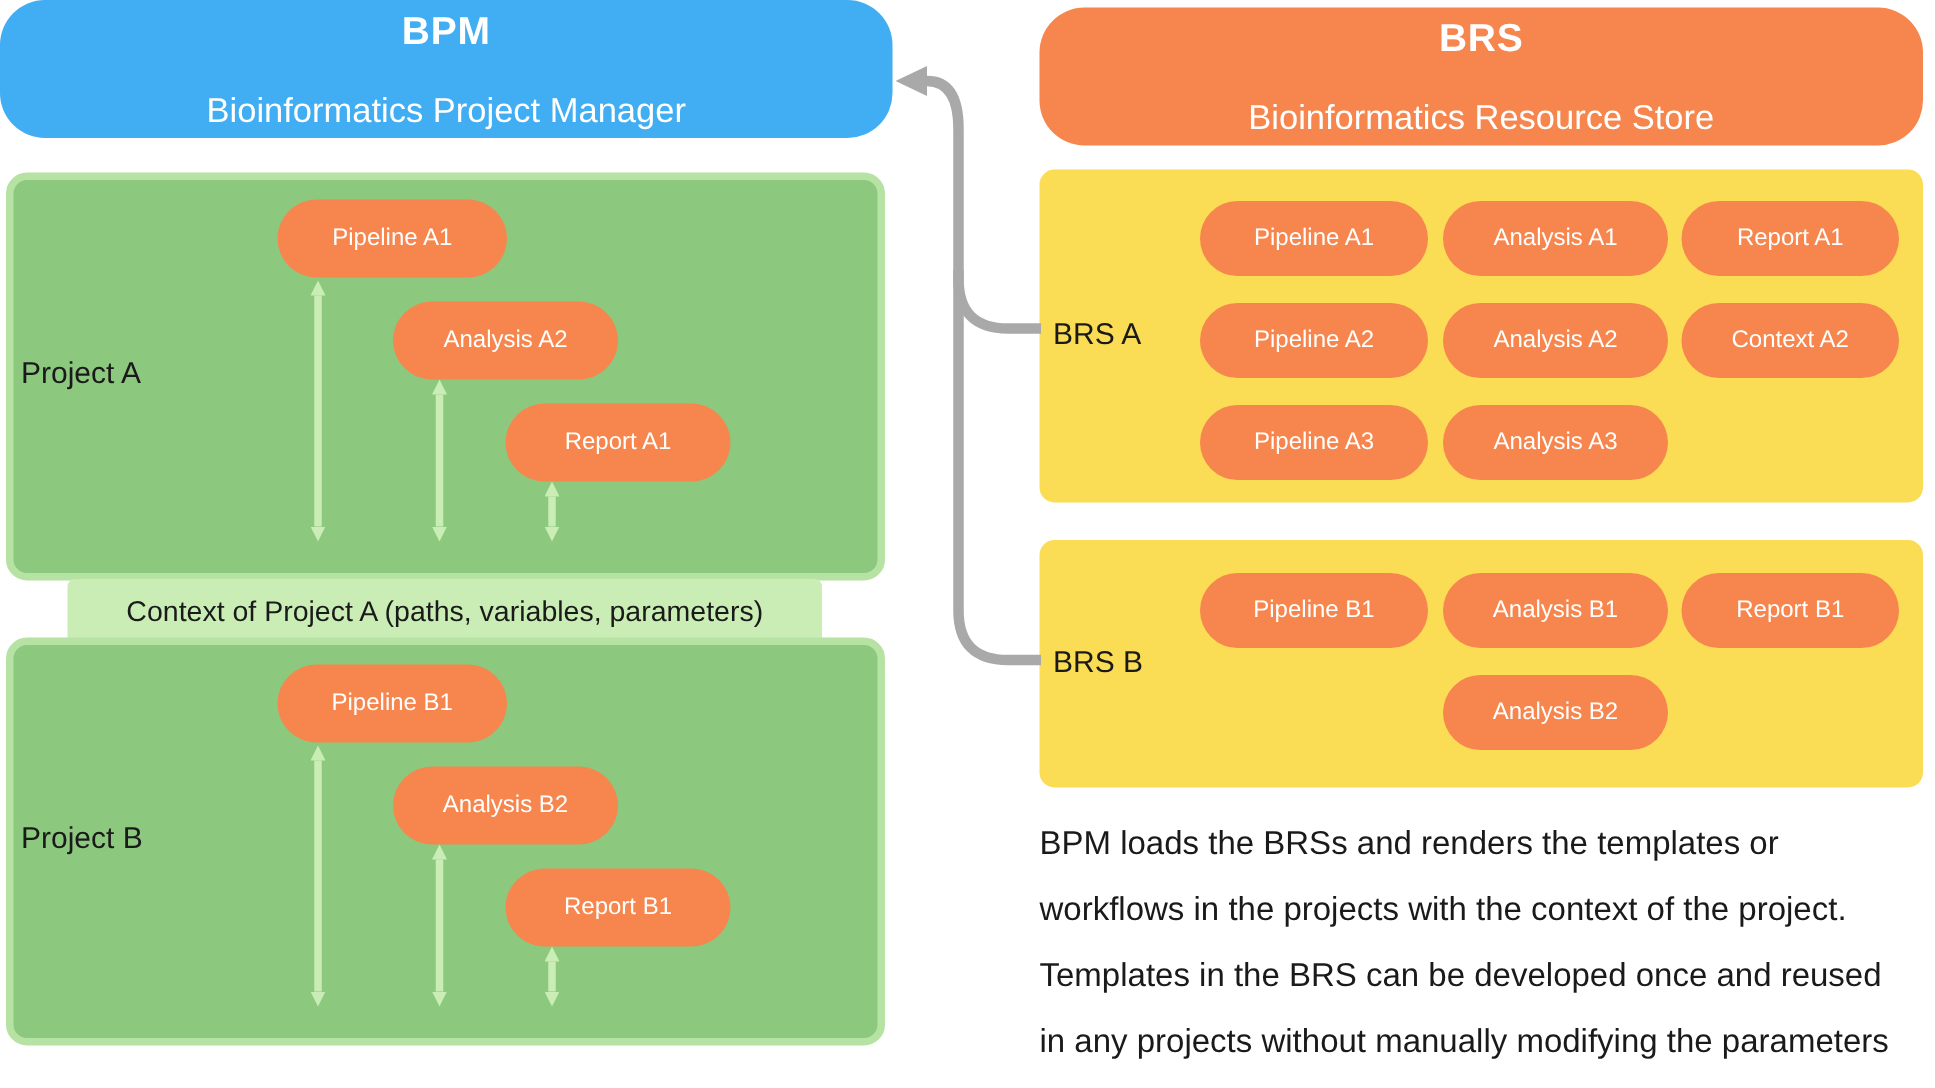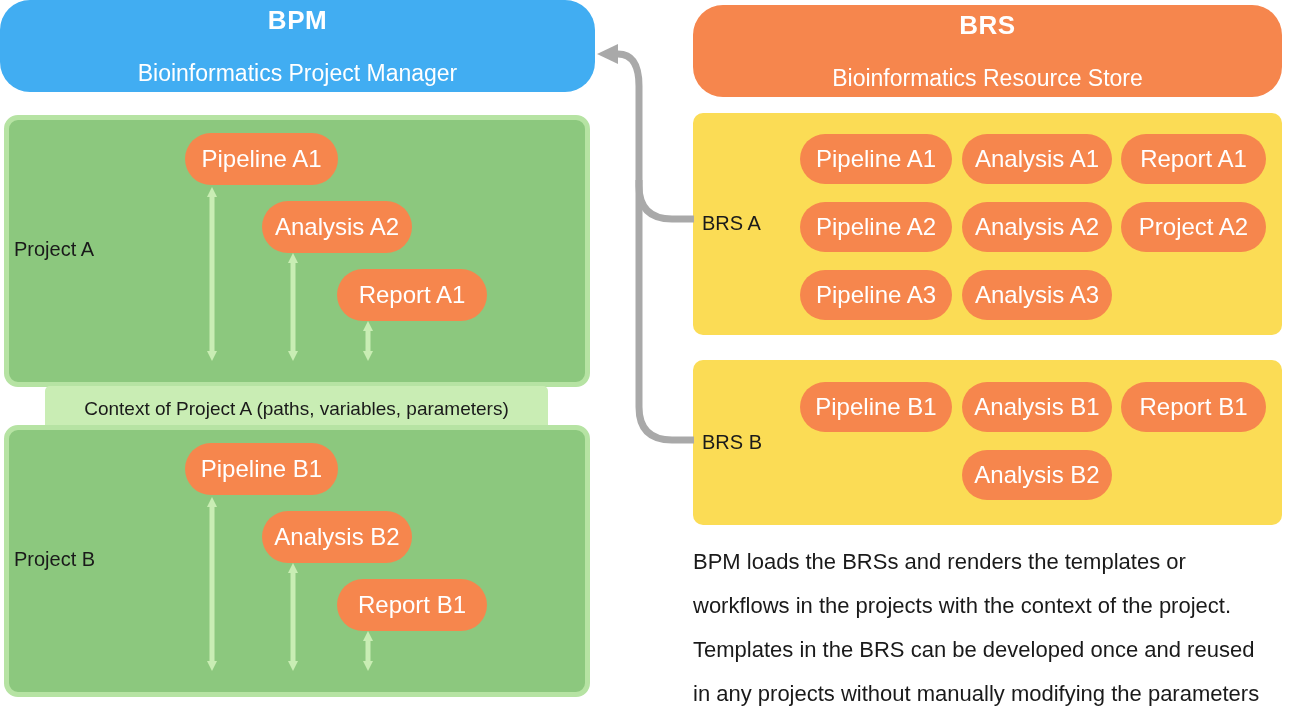--- a/index.html
+++ b/index.html
@@ -15,21 +15,21 @@
   .hdr .t { font-size:26px; font-weight:bold; letter-spacing:.5px; }
   .hdr .s { font-size:23px; }
   .hdr-bpm { left:0; top:5; width:595px; height:92px; background:var(--blue); }
   .hdr-brs { left:693px; top:5px; width:589px; height:92px; background:var(--orange); }
 
   .project { position:absolute; width:586px; height:272px; background:var(--green);
              border:5px solid var(--green-border); border-radius:14px; }
   .plabel { position:absolute; font-size:20px; color:var(--text); }
 
   .pill { position:absolute; display:flex; align-items:center; justify-content:center;
-          background:var(--orange); color:#fff; border-radius:26px; font-size:24px; }
+          background:var(--orange); color:#fff; border-radius:26px; font-size:16px; }
 
   .ctx { position:absolute; left:45px; width:503px; height:45px; background:var(--light-green);
          color:var(--text); font-size:19px; display:flex; align-items:center;
          justify-content:center; border-radius:5px;margin-top:24px; }
 
   .store { position:absolute; left:693px; width:589px; background:var(--yellow); border-radius:10px; }
   .slabel { position:absolute; left:702px; font-size:20px; color:var(--text); }
 
   .caption { position:absolute; left:693px; top:540px; width:580px; font-size:22px;
              line-height:44px; color:var(--text); }
@@ -68,21 +68,21 @@
   <div class="pill" style="left:262px;top:511px;width:150px;height:52px">Analysis B2</div>
   <div class="pill" style="left:337px;top:579px;width:150px;height:52px">Report B1</div>
 
   <div class="store" style="top:113px;height:222px"></div>
   <div class="slabel" style="top:212px">BRS A</div>
   <div class="pill" style="left:800px;top:134px;width:152px;height:50px">Pipeline A1</div>
   <div class="pill" style="left:962px;top:134px;width:150px;height:50px">Analysis A1</div>
   <div class="pill" style="left:1121px;top:134px;width:145px;height:50px">Report A1</div>
   <div class="pill" style="left:800px;top:202px;width:152px;height:50px">Pipeline A2</div>
   <div class="pill" style="left:962px;top:202px;width:150px;height:50px">Analysis A2</div>
-  <div class="pill" style="left:1121px;top:202px;width:145px;height:50px">Project A2</div>
+  <div class="pill" style="left:1121px;top:202px;width:145px;height:50px">Context A2</div>
   <div class="pill" style="left:800px;top:270px;width:152px;height:50px">Pipeline A3</div>
   <div class="pill" style="left:962px;top:270px;width:150px;height:50px">Analysis A3</div>
 
   <div class="store" style="top:360px;height:165px"></div>
   <div class="slabel" style="top:431px">BRS B</div>
   <div class="pill" style="left:800px;top:382px;width:152px;height:50px">Pipeline B1</div>
   <div class="pill" style="left:962px;top:382px;width:150px;height:50px">Analysis B1</div>
   <div class="pill" style="left:1121px;top:382px;width:145px;height:50px">Report B1</div>
   <div class="pill" style="left:962px;top:450px;width:150px;height:50px">Analysis B2</div>
 

